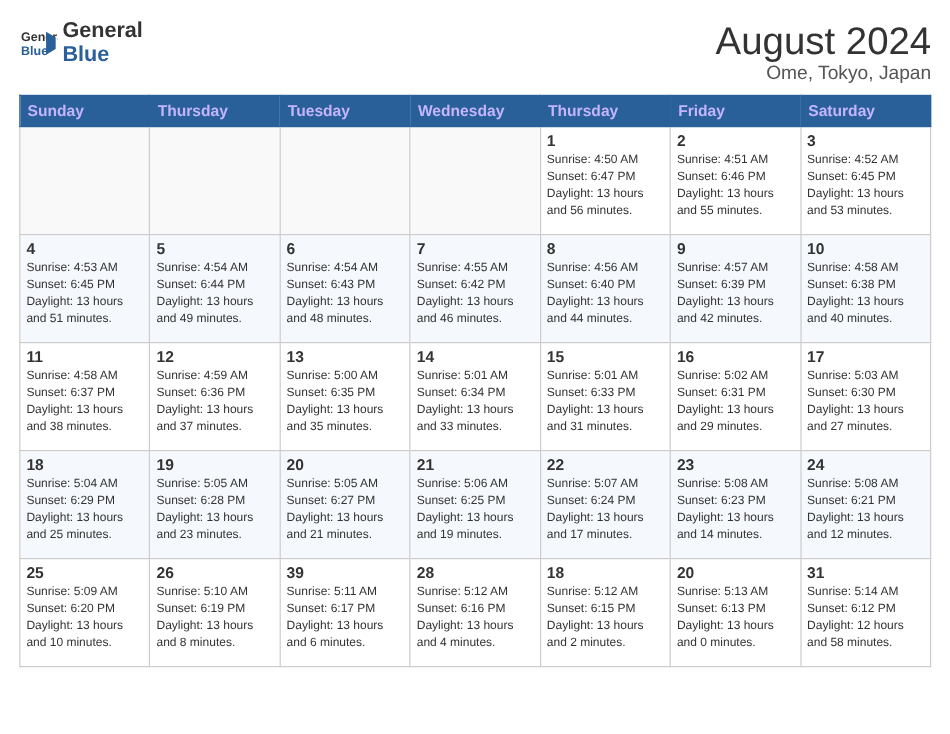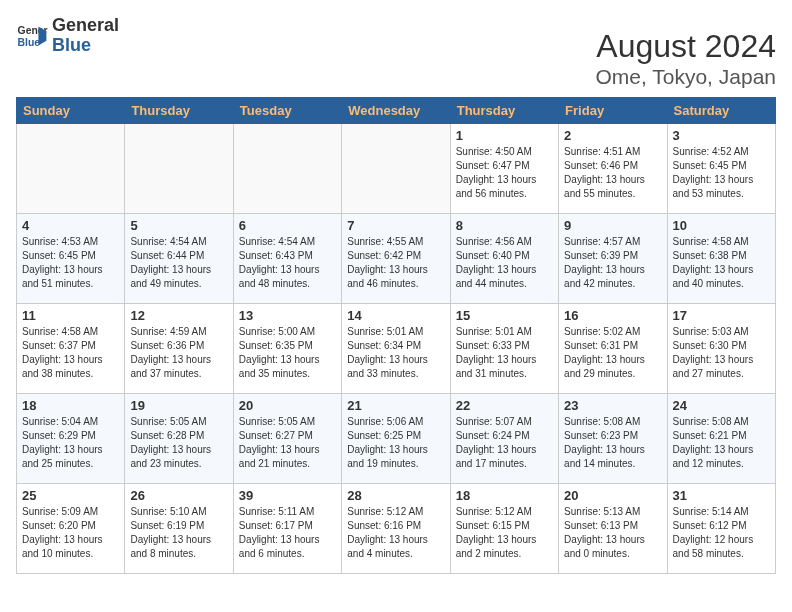--- a/index.html
+++ b/index.html
@@ -26,39 +26,38 @@
       font-weight: bold;
       color: #333;
       line-height: 1.1;
     }
     .logo-icon {
       width: 32px;
       height: 32px;
     }
     .title-area {
       text-align: right;
-      margin-top: 12px;
     }
     .month-year {
       font-size: 32px;
       font-weight: normal;
       color: #333;
     }
     .location {
-      font-size: 21px;
+      font-size: 16px;
       color: #555;
     }
     table {
       width: 100%;
       border-collapse: collapse;
       table-layout: fixed;
     }
     th {
       background-color: #2a6099;
-      color: #fdba74;
+      color: #c4b5fd;
       text-align: left;
       padding: 5px 6px;
       font-size: 13px;
       font-weight: bold;
       border: 1px solid #2a6099;
     }
     td {
       border: 1px solid #ccc;
       vertical-align: top;
       padding: 4px 5px;

